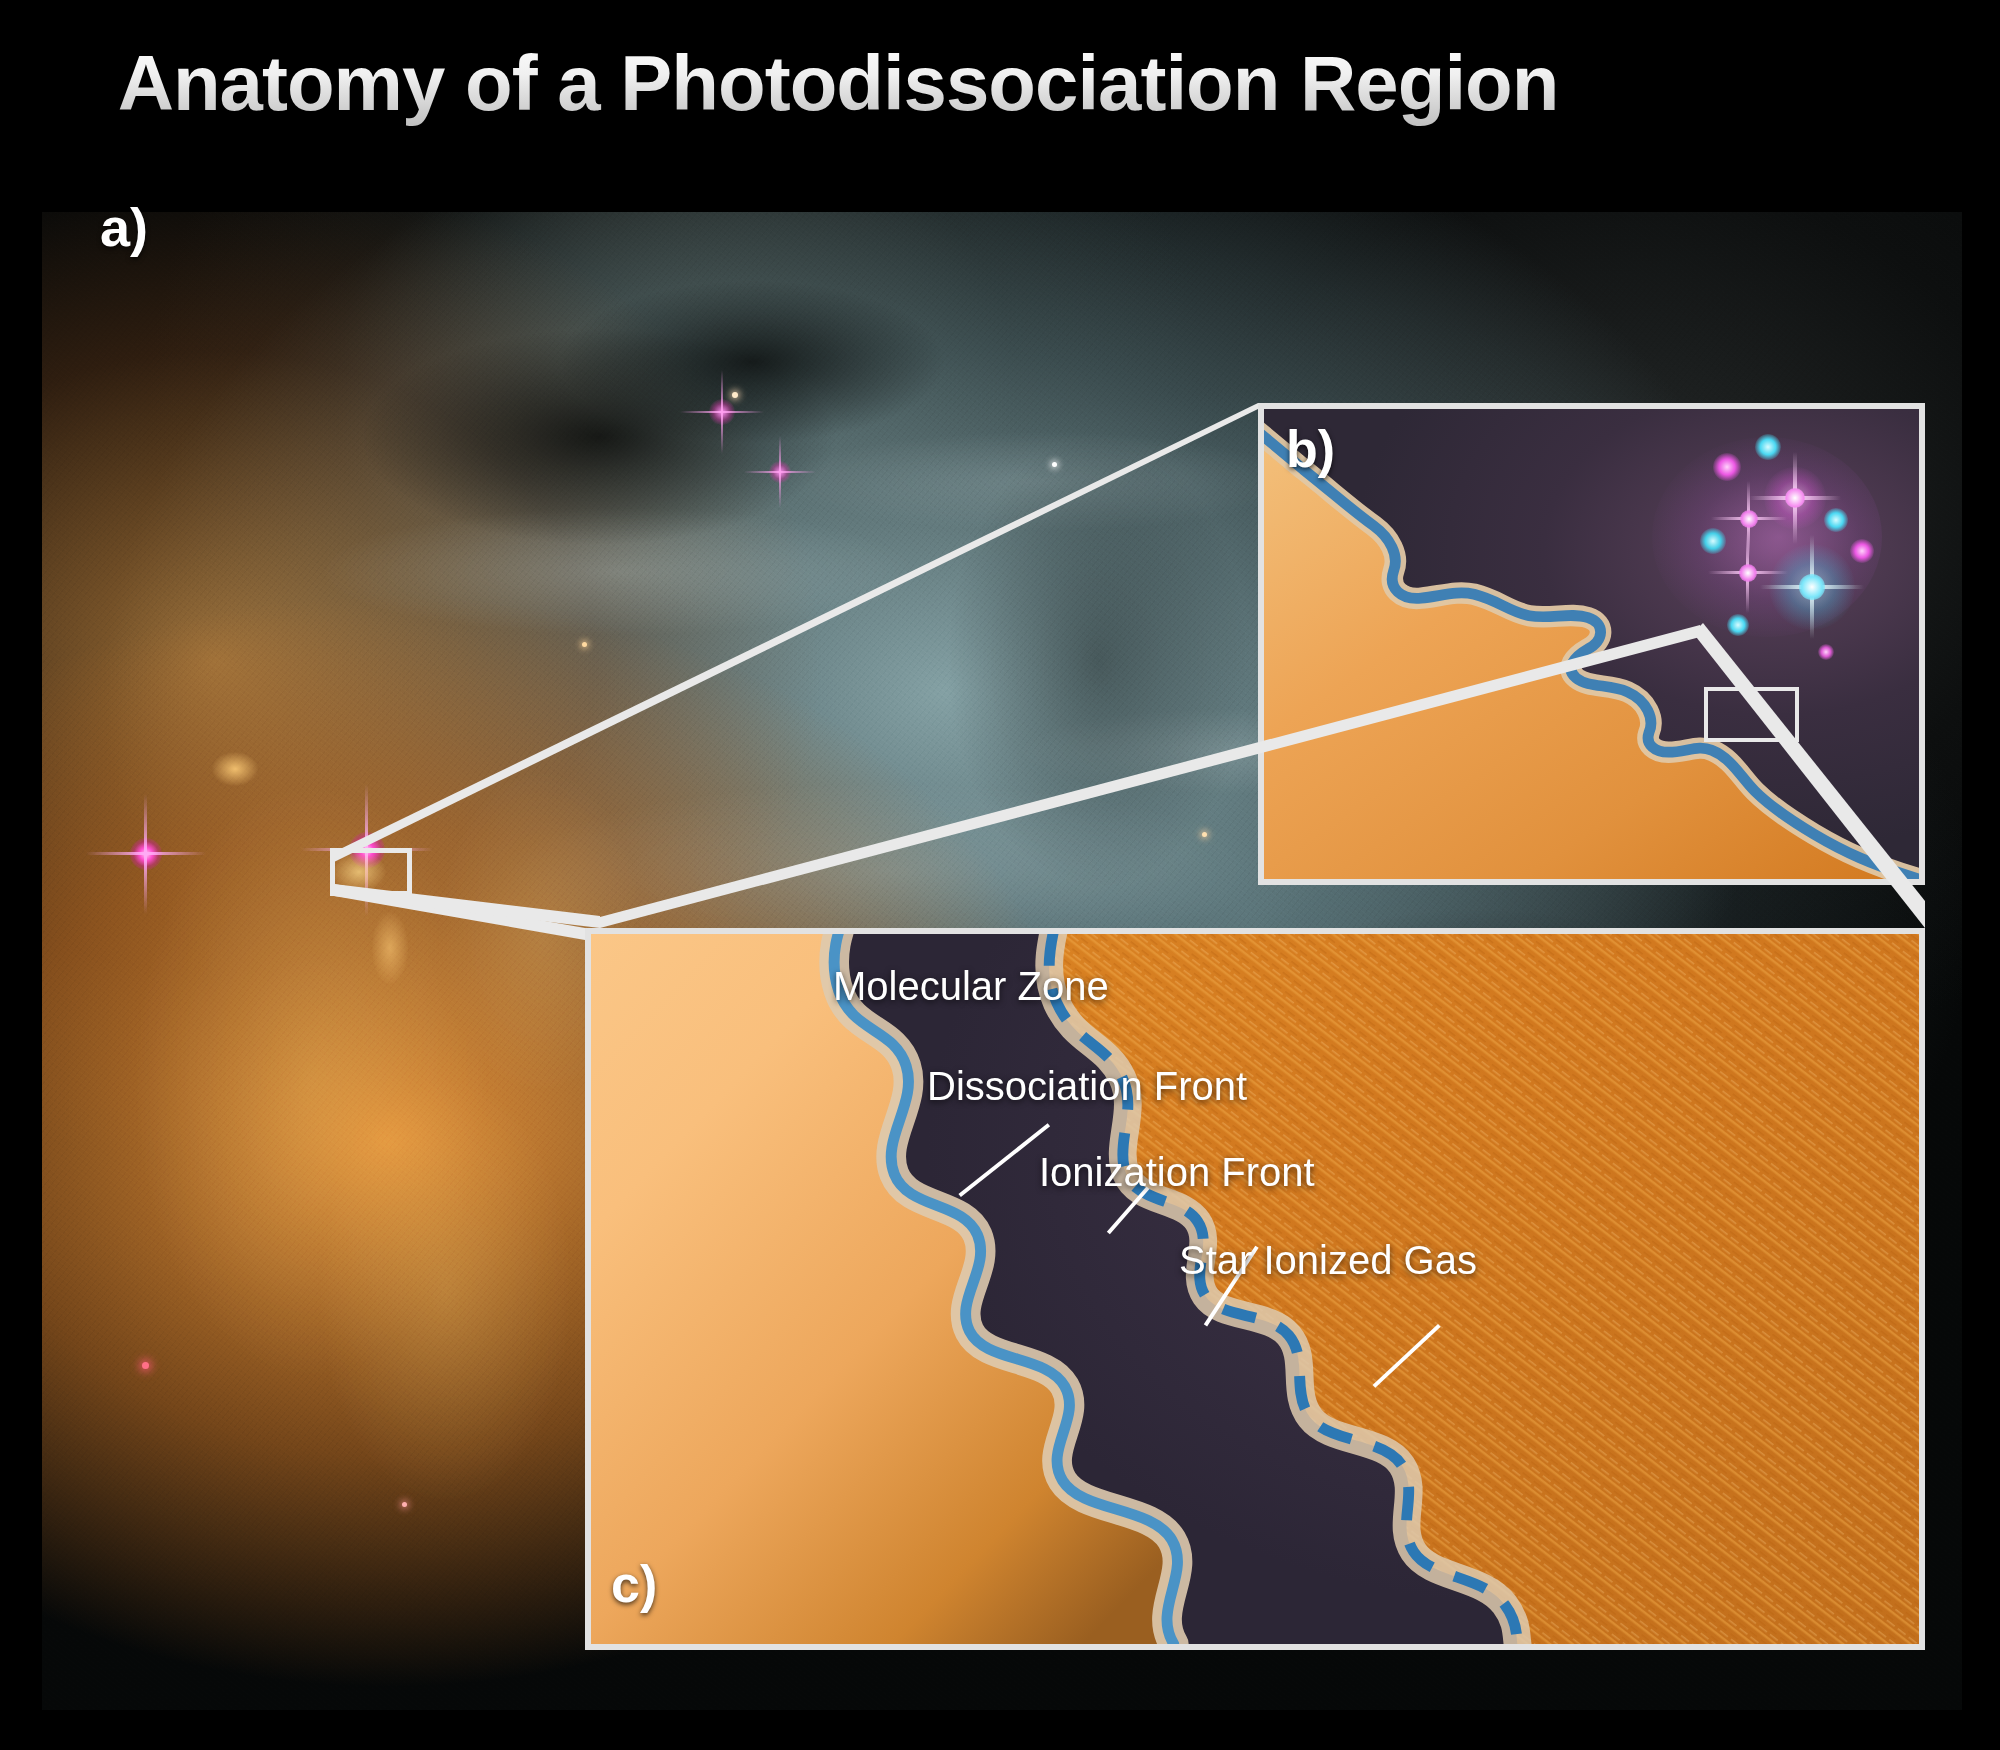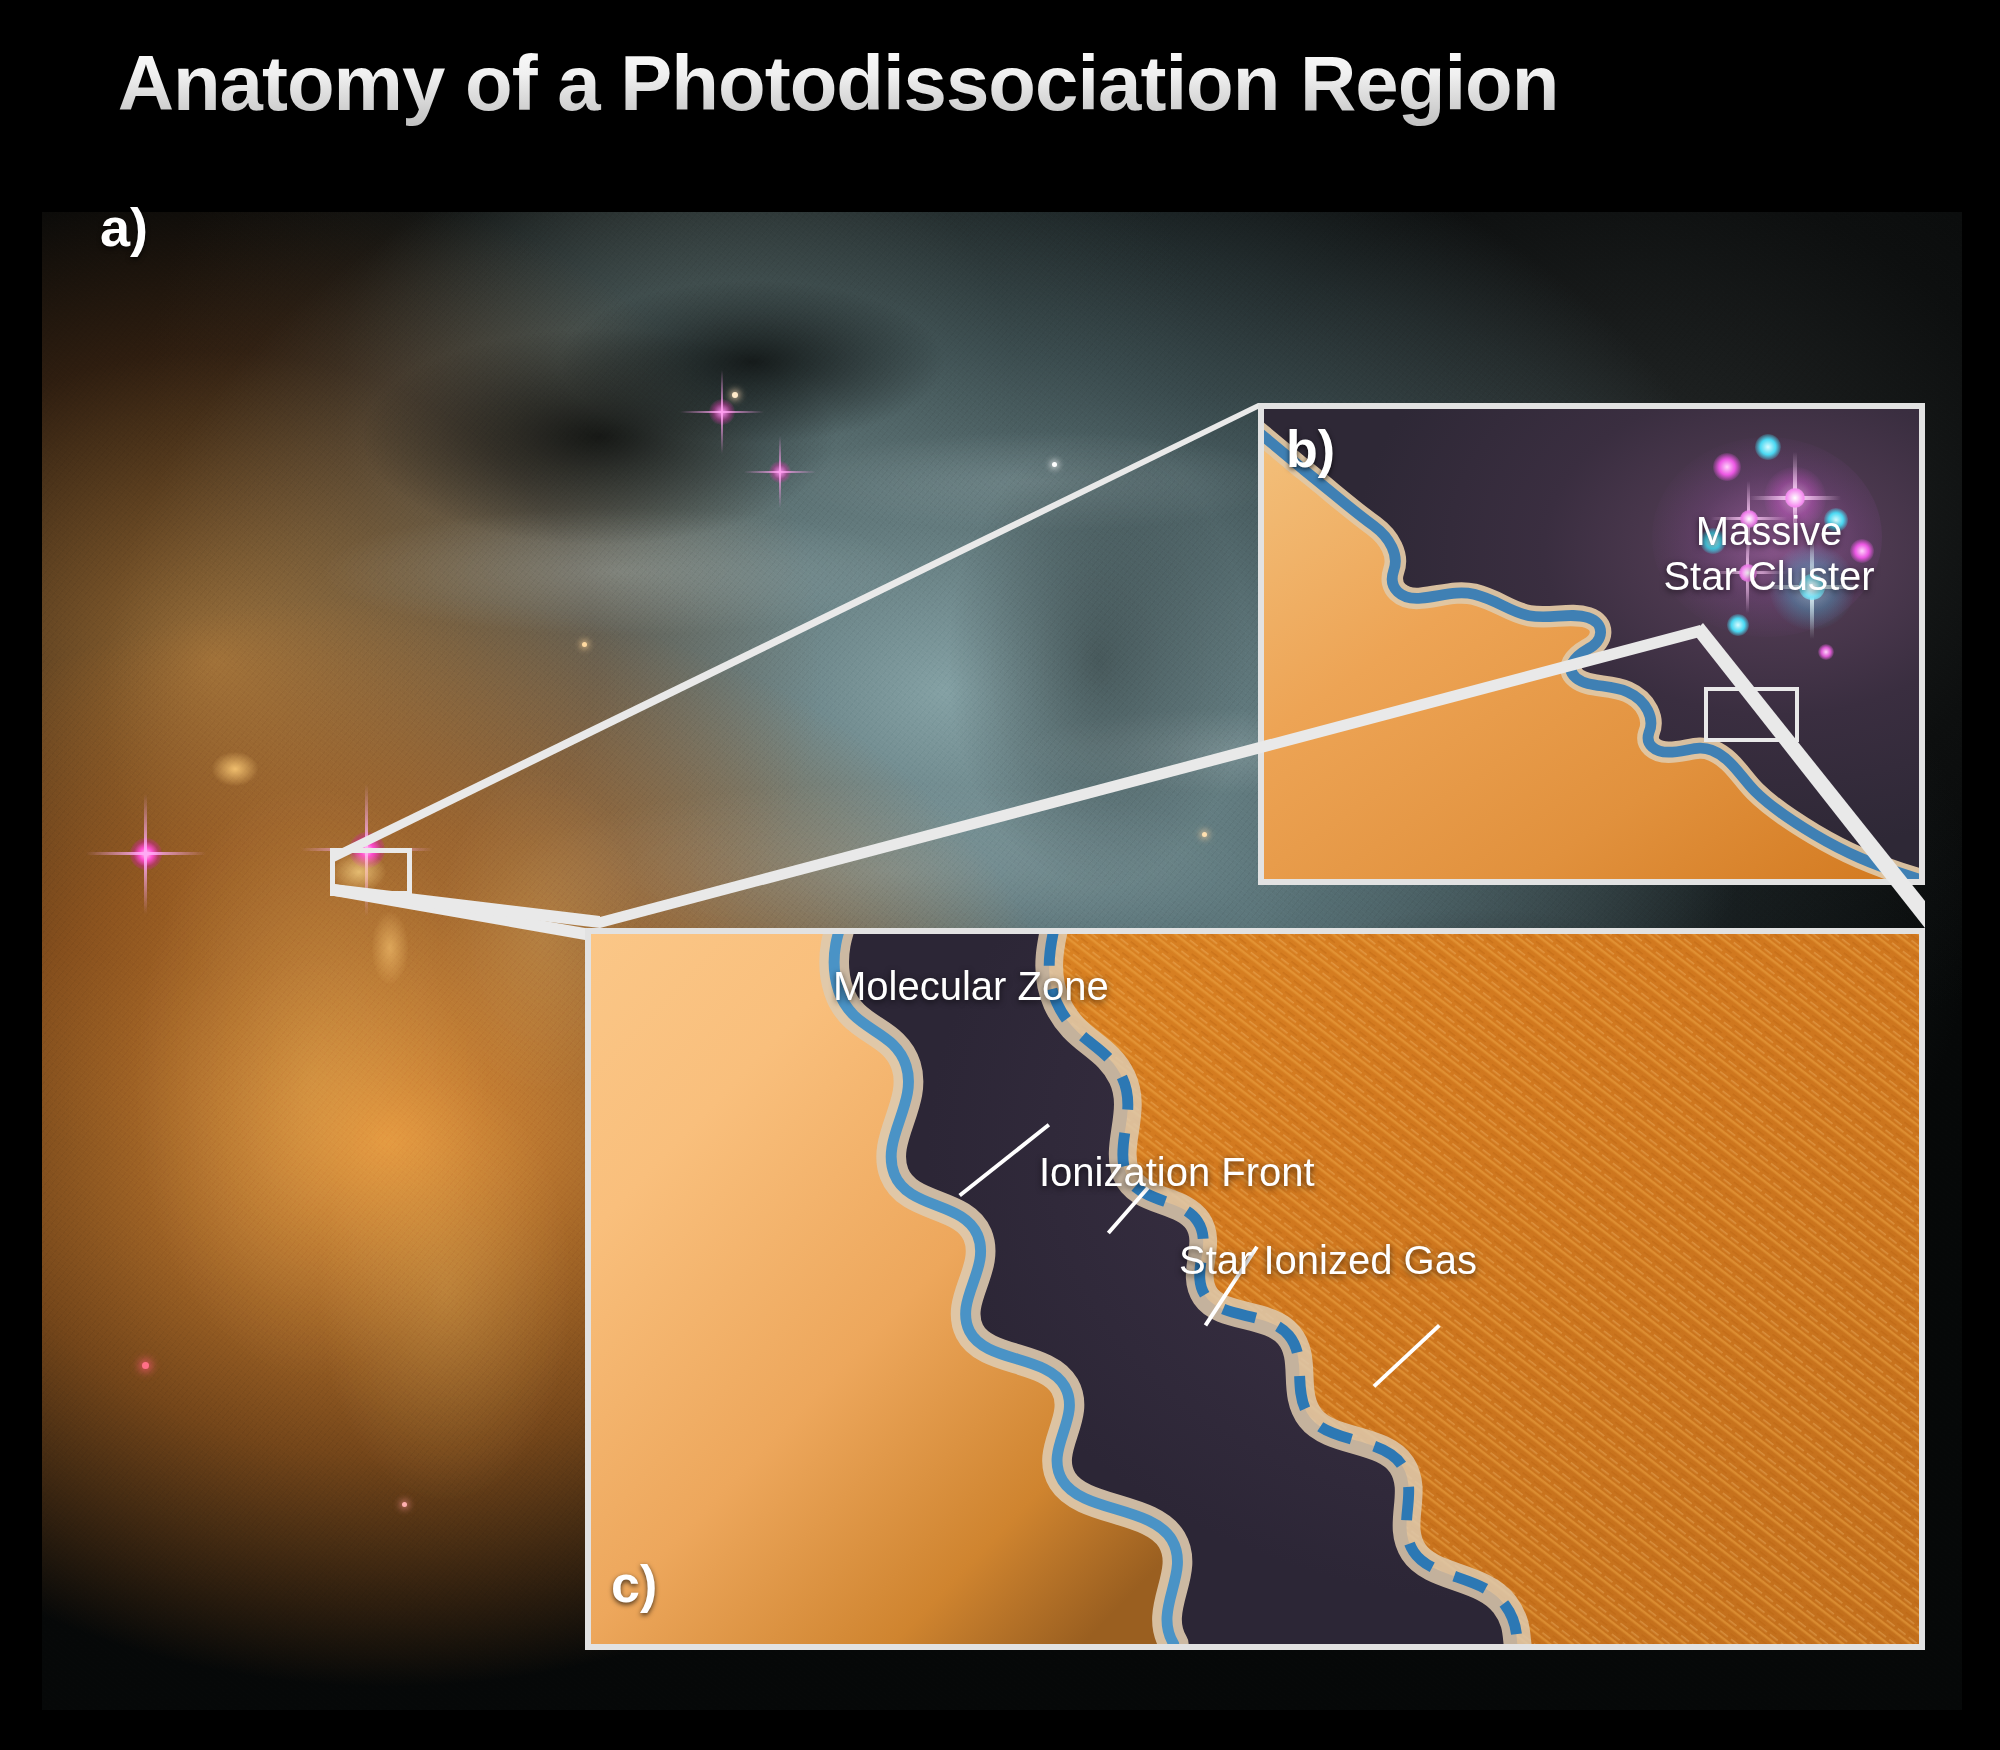--- a/index.html
+++ b/index.html
@@ -247,24 +247,20 @@
       <div style="position:absolute;left:-2px;top:-52px;width:4px;height:104px;background:linear-gradient(180deg,rgba(74,216,242,0),#e6fdff,rgba(74,216,242,0));"></div>
       <div class="cglow" style="left:0;top:0;width:26px;height:26px;background:radial-gradient(circle,#ffffff 0%,#7ae6fa 55%,rgba(74,216,242,0) 100%);"></div>
     </div>
     <div class="cstar" style="left:474px;top:216px;">
       <div class="cglow" style="left:0;top:0;width:22px;height:22px;background:radial-gradient(circle,#d6fbff 0%,#4ad8f2 42%,rgba(40,180,220,0) 76%);"></div>
     </div>
     <div class="cstar" style="left:562px;top:243px;">
       <div class="cglow" style="left:0;top:0;width:16px;height:16px;background:radial-gradient(circle,#ffd2fb 0%,#dd5bd4 40%,rgba(200,50,190,0) 75%);"></div>
     </div>
 
-    <div class="lbl center" style="left:375px;top:100px;width:260px;">
-      <div>Massive</div>
-      <div>Star Cluster</div>
-    </div>
 
     <div class="panel-tag" style="left:22px;top:10px;">b)</div>
 
     <div class="boxframe" style="left:440px;top:278px;width:95px;height:55px;border-width:4px;z-index:30;"></div>
   </div>
 
   <div id="panel-c">
 
     <svg viewBox="0 0 1340 722" width="1328" height="710" preserveAspectRatio="none" style="position:absolute;left:0;top:0;">
       <defs>
@@ -353,20 +349,21 @@
     </svg>
 
     <svg viewBox="0 0 1340 722" width="1328" height="710" preserveAspectRatio="none" style="position:absolute;left:0;top:0;pointer-events:none;z-index:35;">
       <line x1="372" y1="266" x2="462" y2="194" stroke="#ffffff" stroke-width="4"></line>
       <line x1="522" y1="304" x2="562" y2="258" stroke="#ffffff" stroke-width="4"></line>
       <line x1="620" y1="398" x2="672" y2="318" stroke="#ffffff" stroke-width="4"></line>
       <line x1="790" y1="460" x2="856" y2="398" stroke="#ffffff" stroke-width="4"></line>
     </svg>
 
     <div class="lbl" style="left:226px;top:30px;margin-left:16px;">Molecular Zone</div>
+    <div class="lbl" style="left:336px;top:130px;">Dissociation Front</div>
     <div class="lbl" style="left:448px;top:216px;">Ionization Front</div>
     <div class="lbl" style="left:588px;top:304px;">Star Ionized Gas</div>
 
     <div class="panel-tag" style="left:20px;top:620px;">c)</div>
   </div>
 
   <div class="panel-tag" style="left:100px;top:196px;font-size:54px;z-index:30;">a)</div>
 
 </div>
 

